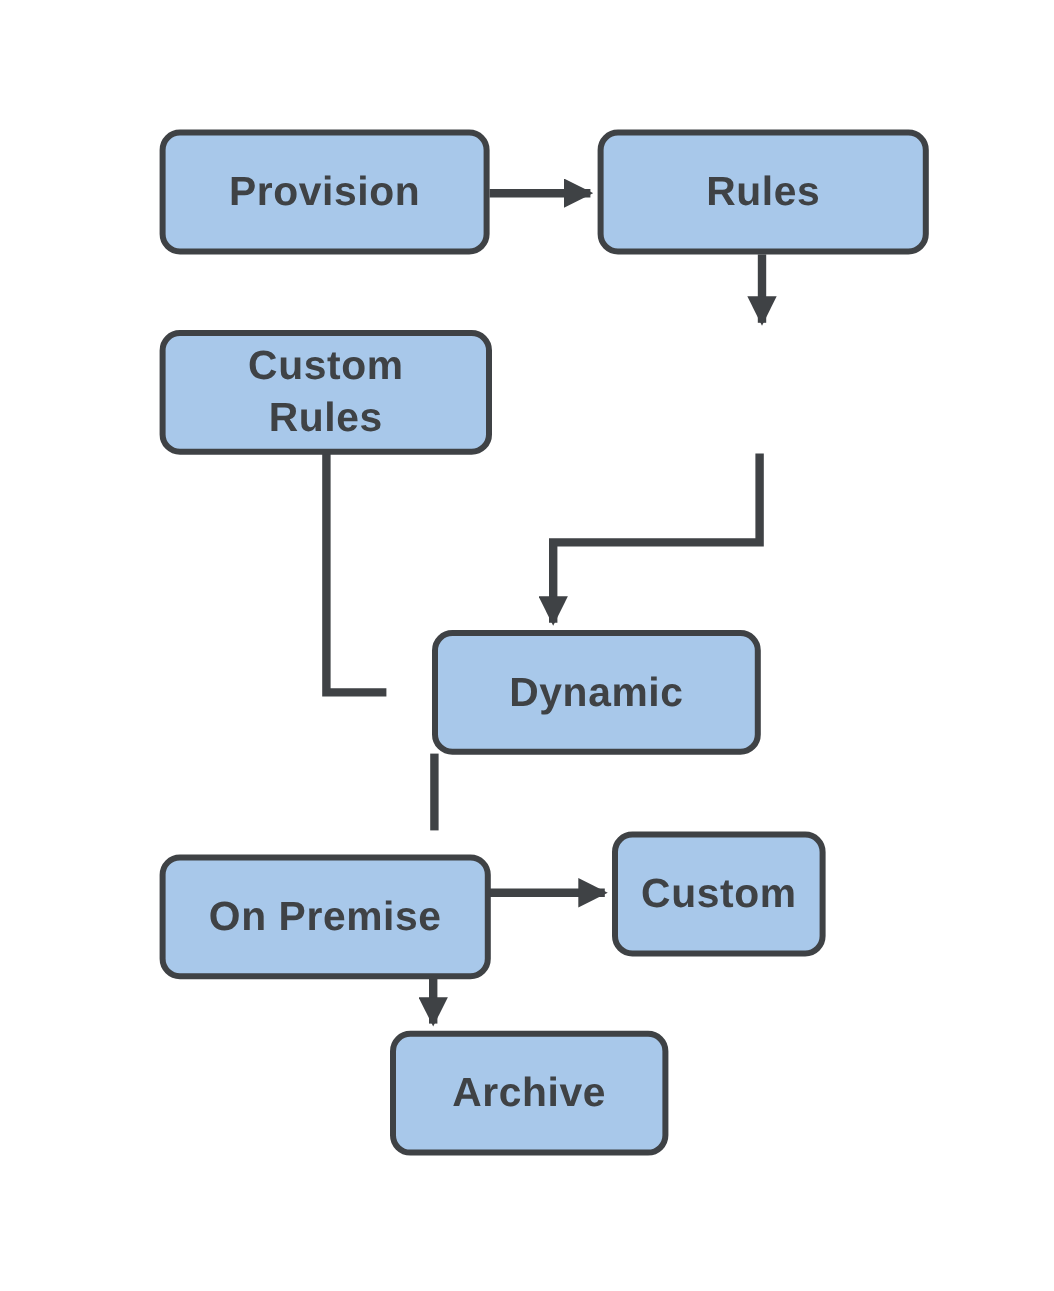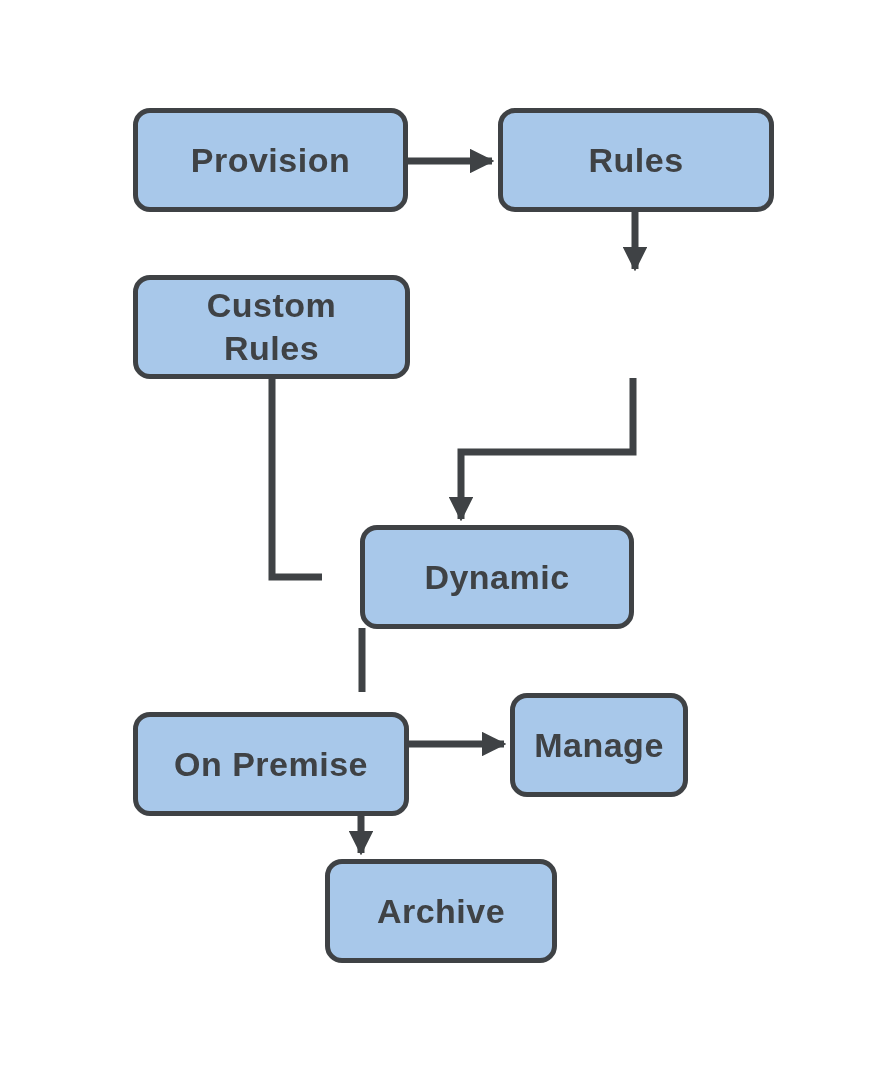--- a/index.html
+++ b/index.html
@@ -95,20 +95,20 @@
 
   <div class="node" style="left:324px; top:525px; width:274px; height:104px;margin-left:36px;">
     <span class="node-label">Dynamic</span>
   </div>
 
   <div class="node" style="left:133px; top:712px; width:276px; height:104px;">
     <span class="node-label">On Premise</span>
   </div>
 
   <div class="node" style="left:510px; top:693px; width:178px; height:104px;">
-    <span class="node-label">Manage</span>
+    <span class="node-label">Custom</span>
   </div>
 
   <div class="node" style="left:325px; top:859px; width:232px; height:104px;">
     <span class="node-label">Archive</span>
   </div>
 
 </div>
 
 </body></html>

